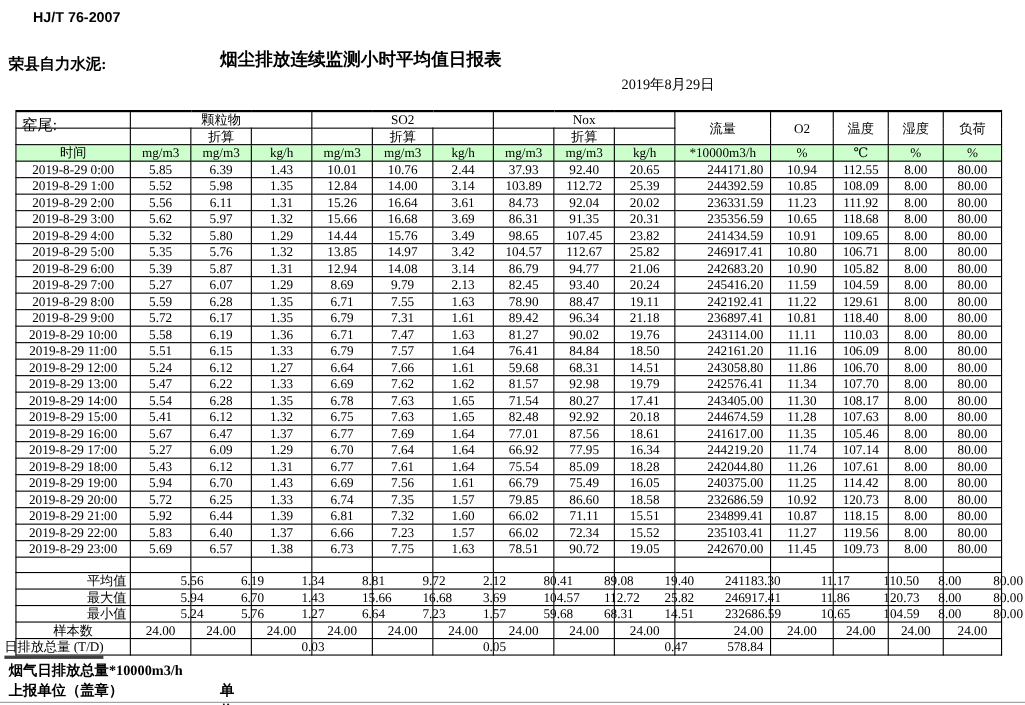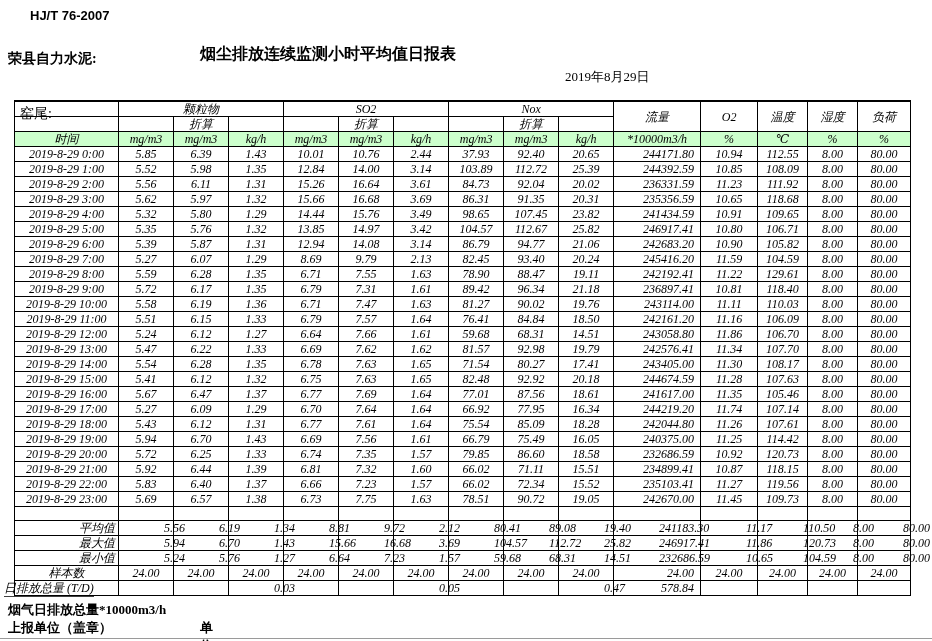--- a/index.html
+++ b/index.html
@@ -8,36 +8,36 @@
   body { position:relative; overflow:hidden; }
 
   .std-no { position:absolute; left:30px; top:8px; font-size:13px; font-weight:bold;
     font-family:"Liberation Sans","DejaVu Sans",sans-serif; }
   .title { position:absolute; left:200px; top:28px; font-size:16px; font-weight:bold;margin-top:16px; }
   .company { position:absolute; left:8px; top:50px; font-size:14px; font-weight:bold; }
   .location { position:absolute; left:20px; top:68px; font-size:14px; font-weight:normal;margin-top:37px; }
   .report-date { position:absolute; left:565px; top:68px; font-size:13px; font-weight:normal; }
 
   table.report { position:absolute; left:14px; top:100px; width:896px;
-    border-collapse:collapse; table-layout:fixed; font-size:12px;font-style:italic; }
+    border-collapse:collapse; table-layout:fixed; font-size:12px; }
   table.report { border:1px solid #000; border-top:2px solid #000; }
   table.report td { border:1px solid #000; height:15px; line-height:14px;
     padding:0 2px; overflow:visible; white-space:nowrap; text-align:center; }
   tr.green-row td { background:#ccffcc; }
   td.c-time { text-align:right; padding-right:3px; }
   tr.r-hour td { text-align:center; }
   tr.r-hour td.flow { text-align:right; padding-right:6px;margin-top:11px; }
   tr.r-sum td { text-align:right; padding-right:3px;padding-left:45px; }
   tr.r-sum td.flow { padding-right:6px; }
   tr.r-samples td { text-align:center;margin-left:12px; }
   tr.r-samples td.flow { text-align:right; padding-right:6px; }
   tr.r-empty td { height:14px; }
   td.total-label { position:relative; text-align:left; }
   td.total-label span { position:absolute; left:-11px; top:0; white-space:nowrap;
-    border-bottom:1px solid #404040; padding-bottom:1px; background:transparent; }
+    border-bottom:3px solid #404040; padding-bottom:1px; background:transparent; }
 
   .foot1 { position:absolute; left:8px; top:601px; font-size:13px; font-weight:bold; }
   .foot2 { position:absolute; left:8px; top:619px; font-size:13px; font-weight:bold; }
   .foot2 .unit-word { position:absolute; left:192px; top:0; }
   .bottom-rule { position:absolute; left:0; top:638px; width:932px; height:1px; background:#9a9a9a; }
 </style>
 </head>
 <body>
 
 <div class="std-no">HJ/T  76-2007</div>

